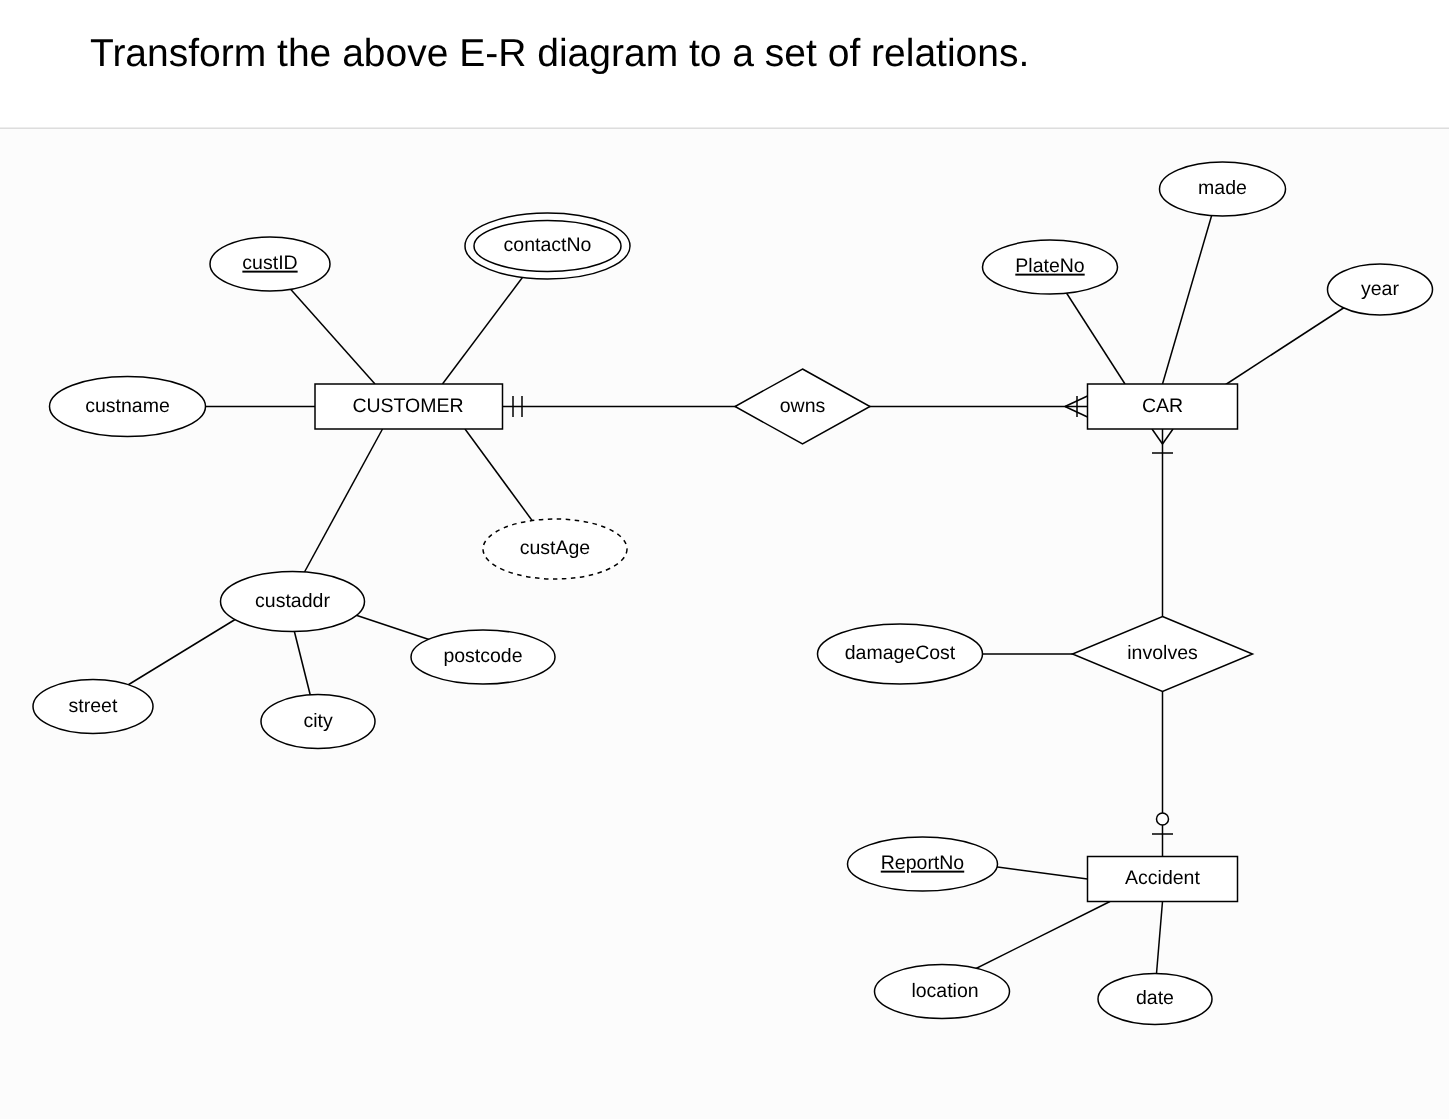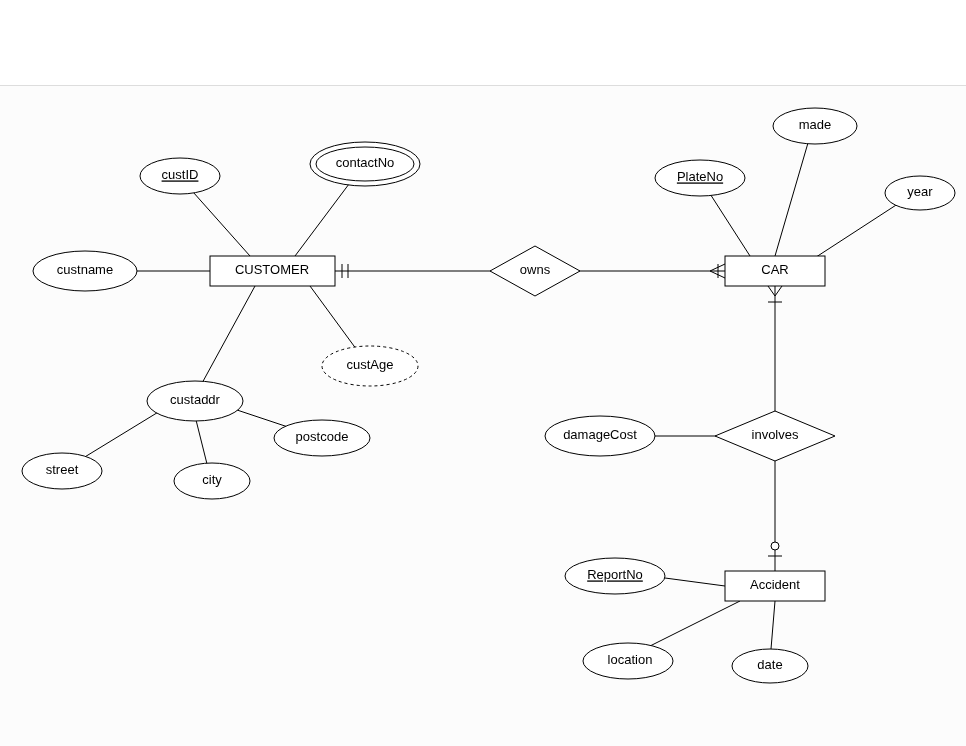--- a/index.html
+++ b/index.html
@@ -65,20 +65,21 @@
   text-decoration: underline;
 }
 .dashed {
   stroke-dasharray: 3 3;
 }
 </style>
 </head>
 <body>
 
 <div class="container">
+  <div class="title">Transform the above E-R diagram to a set of relations.</div>
   <div class="diagram-area">
     <svg viewBox="0 0 966 660">
 
       <line class="line" x1="185" y1="97" x2="250" y2="170"></line>
 
       <line class="line" x1="355" y1="90" x2="295" y2="170"></line>
 
       <line class="line" x1="125" y1="185" x2="210" y2="185"></line>
 
       <line class="line" x1="195" y1="310" x2="255" y2="200"></line>

